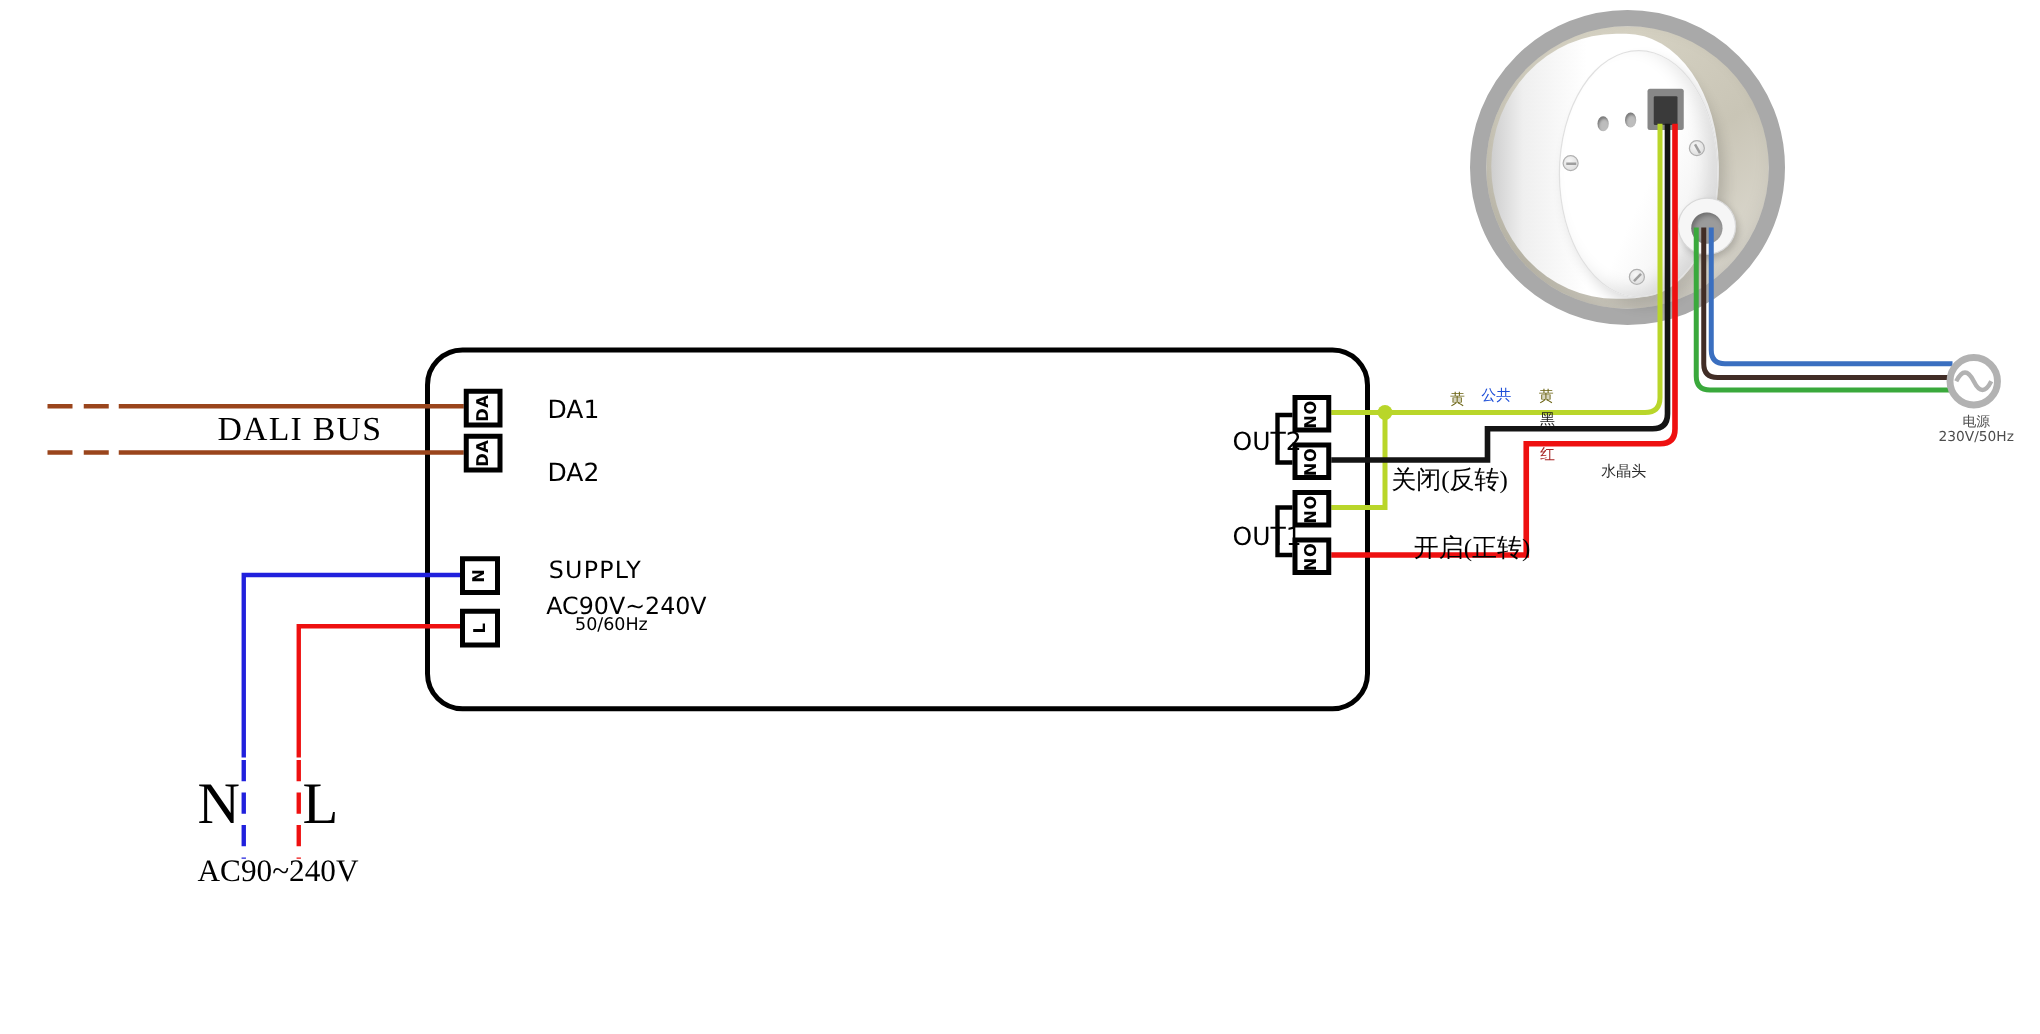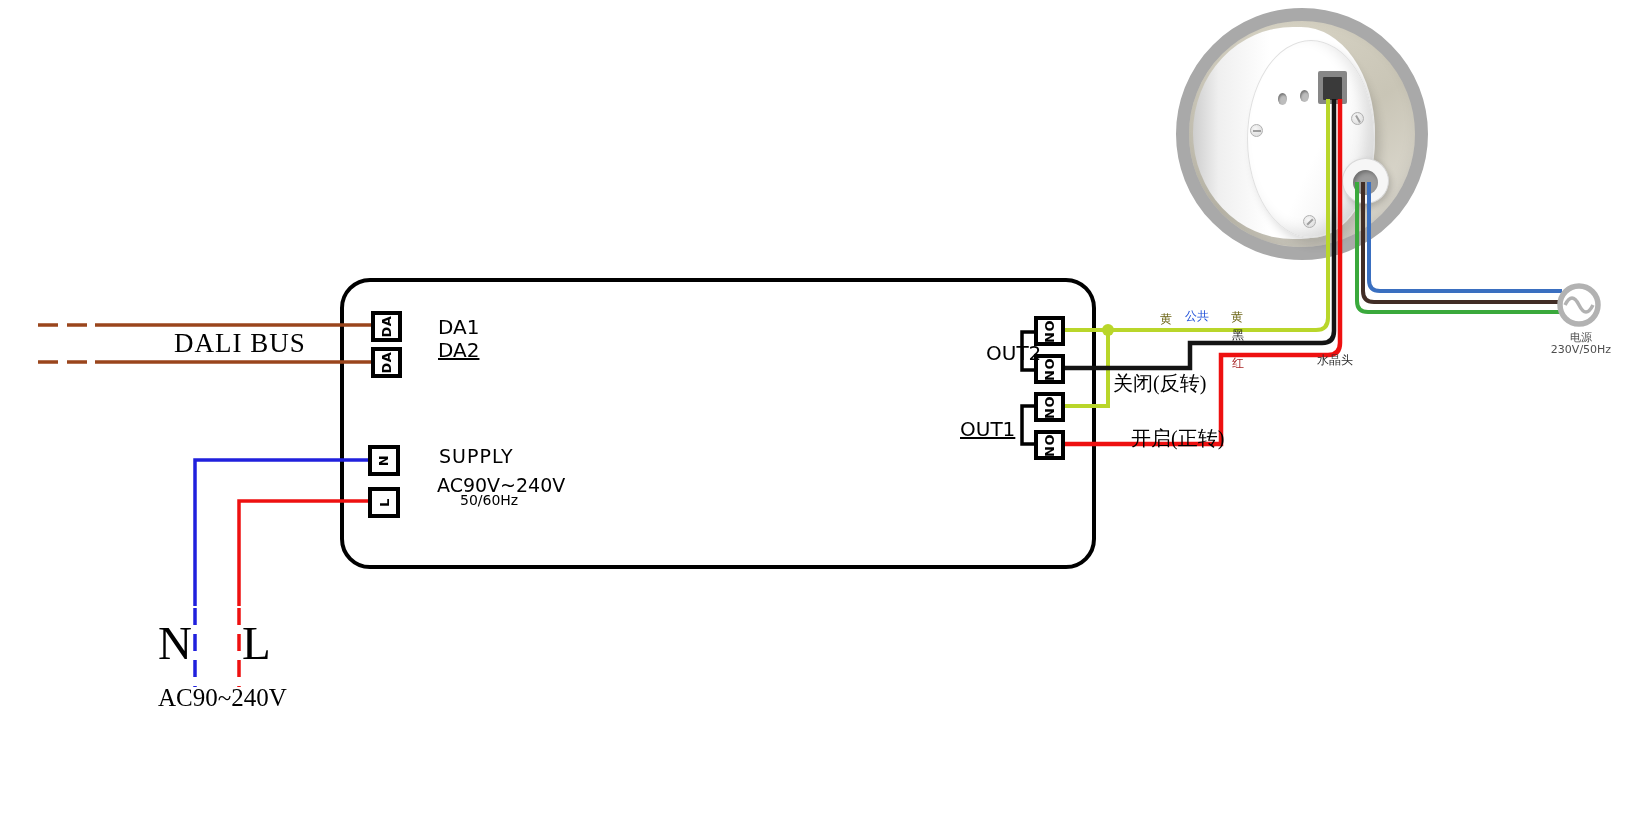--- a/index.html
+++ b/index.html
@@ -135,40 +135,40 @@
       <span>NO</span>
     </div>
   <div class="term" style="left:1034px;top:392px;width:31px;height:30px;">
       <span>NO</span>
     </div>
   <div class="term" style="left:1034px;top:430px;width:31px;height:30px;">
       <span>NO</span>
     </div>
 
   <div class="lbl-sans" style="left:410px;top:315px;font-size:20px;">DA1</div>
-  <div class="lbl-sans" style="left:410px;top:338px;font-size:20px;text-decoration:underline;">DA2</div>
+  <div class="lbl-sans" style="left:410px;top:366px;font-size:20px;">DA2</div>
   <div class="lbl-sans" style="left:411px;top:445px;font-size:19px;letter-spacing:1px;">SUPPLY</div>
   <div class="lbl-sans" style="left:409px;top:474px;font-size:19px;">AC90V~240V</div>
   <div class="lbl-sans" style="left:432px;top:492px;font-size:14px;">50/60Hz</div>
   <div class="lbl-sans" style="left:958px;top:341px;width:52px;text-align:right;font-size:20px;">OUT2</div>
-  <div class="lbl-sans" style="left:932px;top:417px;width:52px;text-align:right;font-size:20px;text-decoration:underline;">OUT1</div>
+  <div class="lbl-sans" style="left:958px;top:417px;width:52px;text-align:right;font-size:20px;">OUT1</div>
 
   <div class="lbl-serif" style="left:174px;top:328px;font-size:27px;letter-spacing:1px;text-align:right;">DALI BUS</div>
   <div class="lbl-serif" style="left:158px;top:616px;font-size:47px;">N</div>
   <div class="lbl-serif" style="left:242px;top:616px;font-size:47px;">L</div>
   <div class="lbl-serif" style="left:158px;top:684px;font-size:25px;">AC90~240V</div>
 
   <div class="lbl-serif" style="left:1113px;top:370px;font-size:20px;">关闭(反转)</div>
   <div class="lbl-serif" style="left:1117px;top:425px;font-size:20px;margin-left:14px;">开启(正转)</div>
   <div class="lbl-serif small-cjk" style="left:1160px;top:313px;color:#6b6414;">黄</div>
   <div class="lbl-serif small-cjk" style="left:1185px;top:310px;color:#1d4ed8;">公共</div>
   <div class="lbl-serif small-cjk" style="left:1231px;top:311px;color:#6b6414;">黄</div>
   <div class="lbl-serif small-cjk" style="left:1232px;top:329px;color:#1a1a1a;">黑</div>
   <div class="lbl-serif small-cjk" style="left:1232px;top:357px;color:#a82424;">红</div>
-  <div class="lbl-serif small-cjk" style="left:1281px;top:354px;color:#2a2a2a;margin-left:36px;">水晶头</div>
+  <div class="lbl-serif small-cjk" style="left:1281px;top:371px;color:#2a2a2a;">水晶头</div>
 
   <div class="power-caption">
     <div>电源</div>
     <div>230V/50Hz</div>
   </div>
 
 
 </div>
 
 </body></html>

